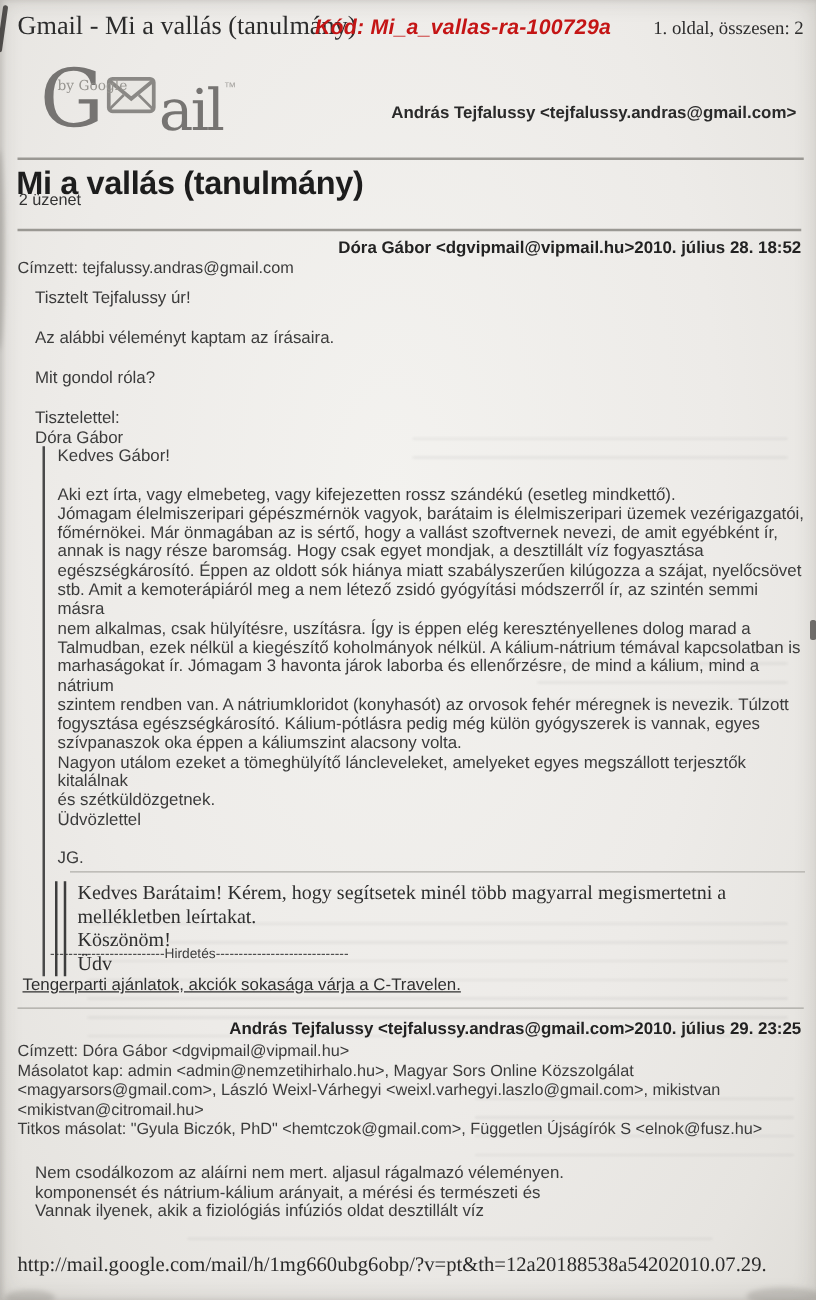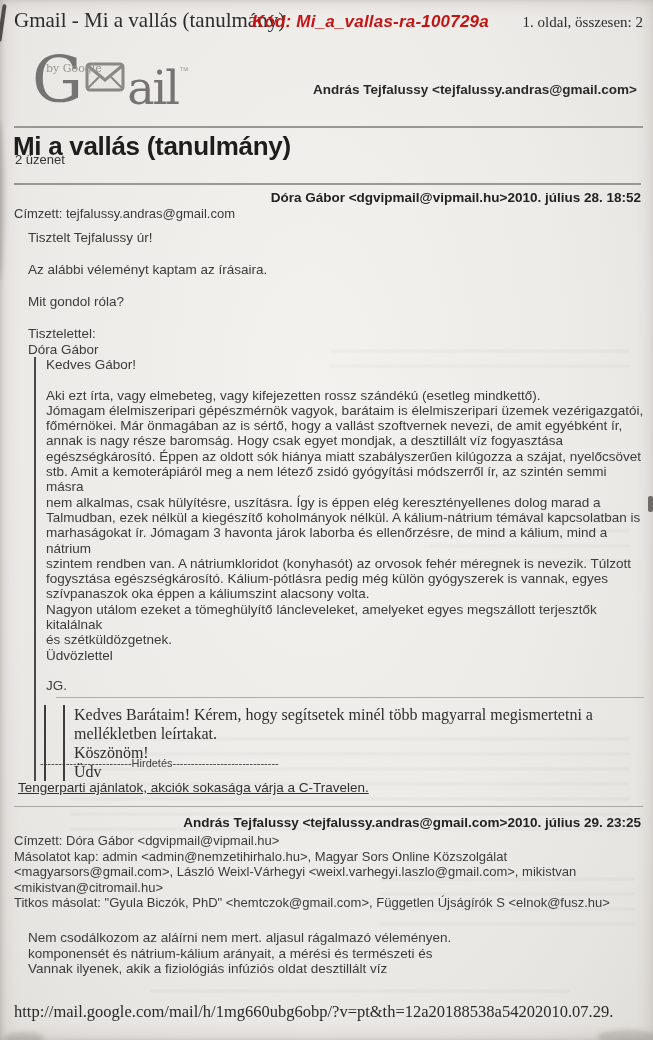--- a/index.html
+++ b/index.html
@@ -32,21 +32,21 @@
   .account{top:82px;right:16px;font-size:13.5px;font-weight:bold;color:#2a2a2a;}
   
   .title{top:131px;left:13px;font-size:26px;font-weight:bold;color:#1d1d1d;letter-spacing:-.3px;}
   .count{top:152px;left:15px;font-size:13px;color:#333;}
   
   .msg-head{left:14px;right:12px;display:flex;justify-content:flex-end;font-size:13.5px;font-weight:bold;color:#222;}
   .meta{font-size:13px;color:#3b3b3b;line-height:15.6px;}
   .body-txt{font-size:13.5px;line-height:16px;color:#3b3b3b;}
   .quote{border-left:2px solid #4a4a4a;padding-left:10px;font-size:13.5px;line-height:15.3px;color:#3b3b3b;}
   .sig-hr{border-top:1px solid #b0aea9;margin:3px 0 7px 10px;width:588px;}
-  .quote2{margin-left:-2px;border-left:2px solid #3d3d3d;padding-left:17px;margin-top:6px;}
+  .quote2{margin-left:-2px;border-left:2px solid #3d3d3d;padding-left:5px;margin-top:6px;}
   .quote2-inner{border-left:2px solid #3d3d3d;padding-left:9px;font-family:"Liberation Serif","DejaVu Serif",serif;
     font-size:16px;line-height:19px;color:#2e2e2e;}
   .ad-div{top:757px;left:40px;font-size:11px;color:#3b3b3b;}
   .ad-link{top:780px;left:18px;font-size:13.5px;color:#2f2f2f;text-decoration:underline;cursor:pointer;}
   .footer{top:1002px;left:14px;right:28px;display:flex;font-size:16.5px;color:#2a2a2a;}
   
   .ghost{position:absolute;opacity:.055;filter:blur(1px);
     background:repeating-linear-gradient(180deg,#3c3c3c 0 2px,transparent 2px 15px);pointer-events:none;}
   .mark{position:absolute;background:#242220;pointer-events:none;}
   .smudge{position:absolute;background:#6e6a64;opacity:.25;filter:blur(2px);pointer-events:none;border-radius:50%;}

